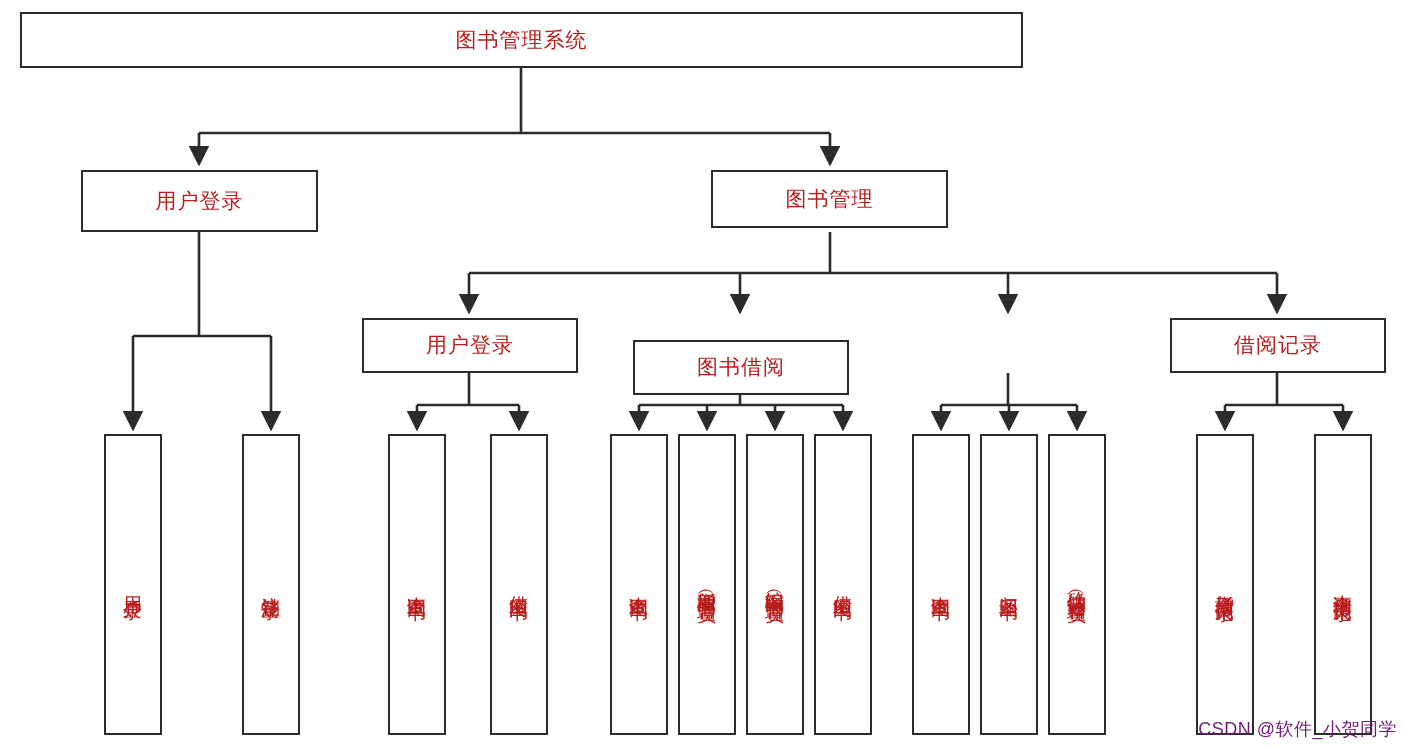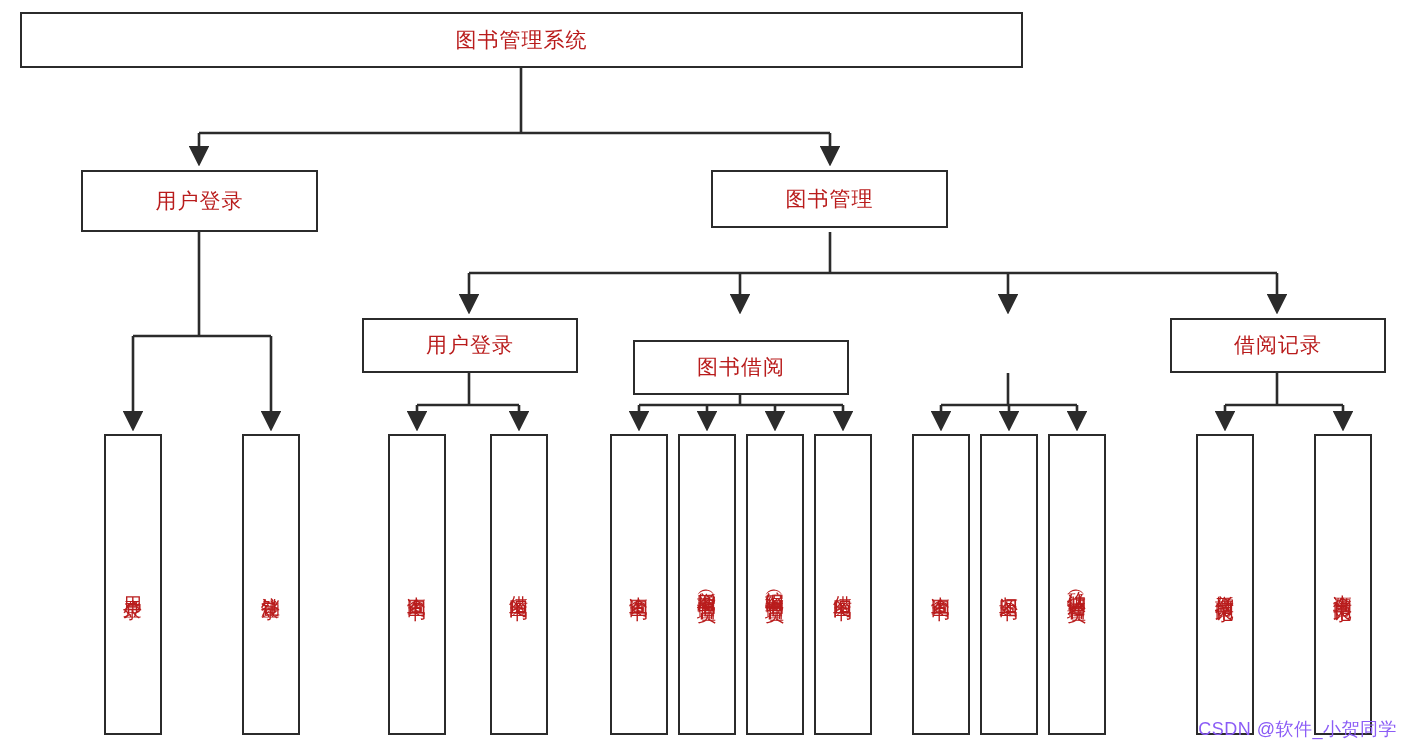--- a/index.html
+++ b/index.html
@@ -47,21 +47,21 @@
     font-size: 19px;
     letter-spacing: 2px;
     line-height: 1.0;
     white-space: nowrap;
   }
   #watermark {
     position: absolute;
     right: 8px;
     bottom: 6px;
     font-size: 18px;
-    color: #8b5cf6;
+    color: #701a75;
     letter-spacing: 0.5px;
     white-space: nowrap;
     pointer-events: none;
   }
 </style>
 </head>
 <body>
 
 <div id="canvas">
 

